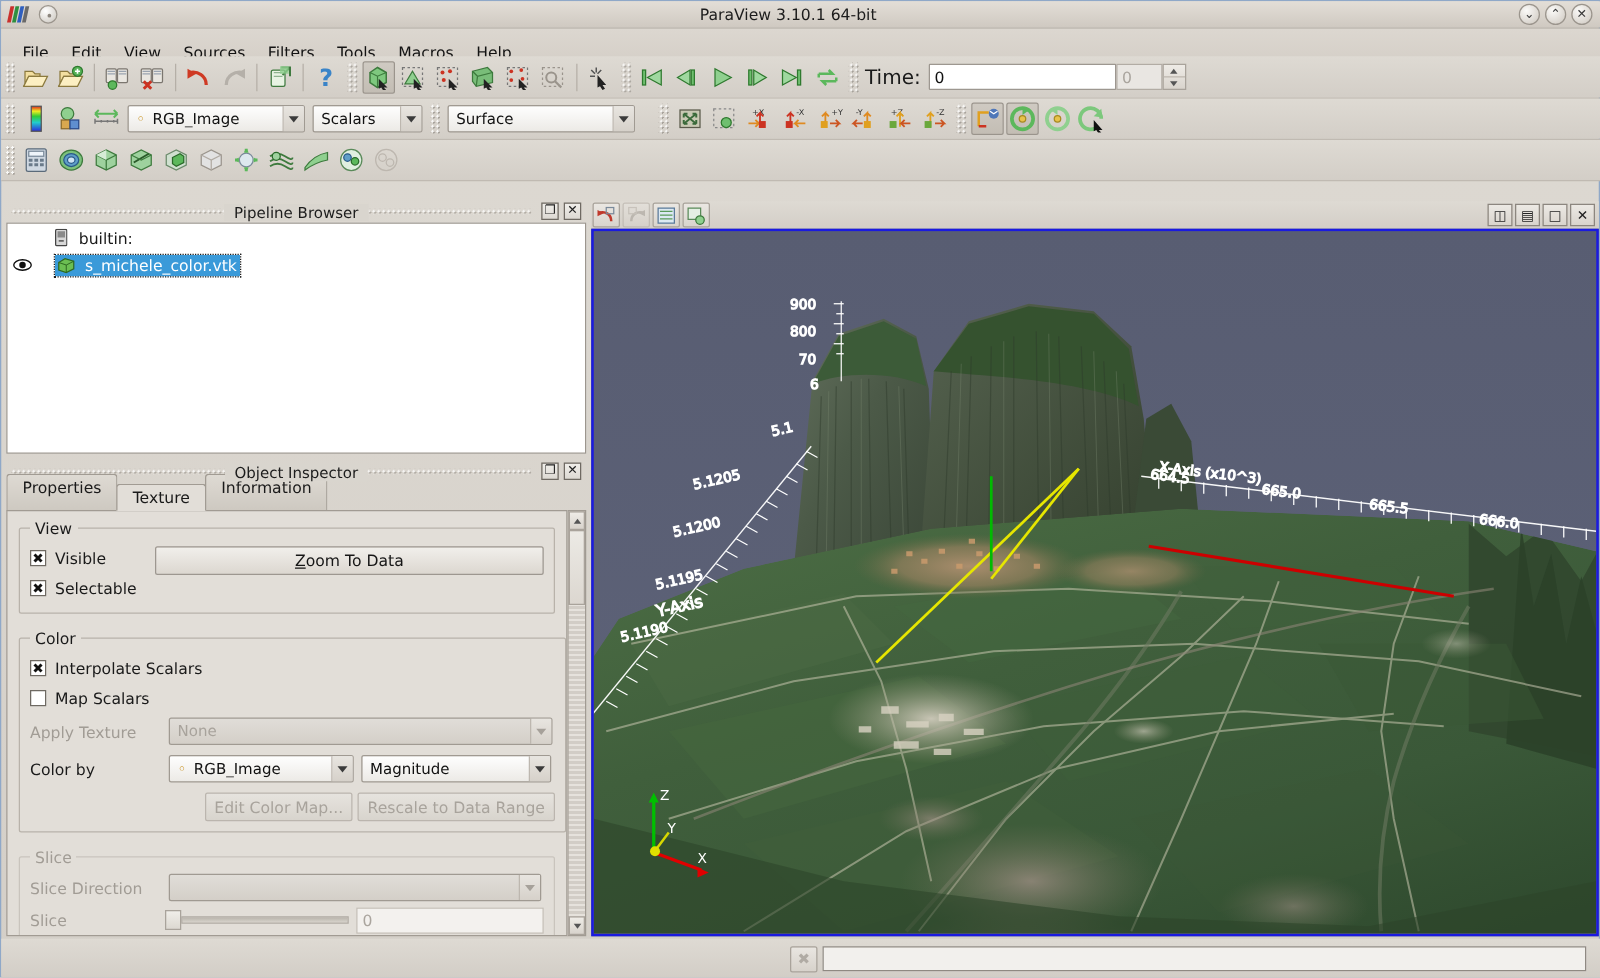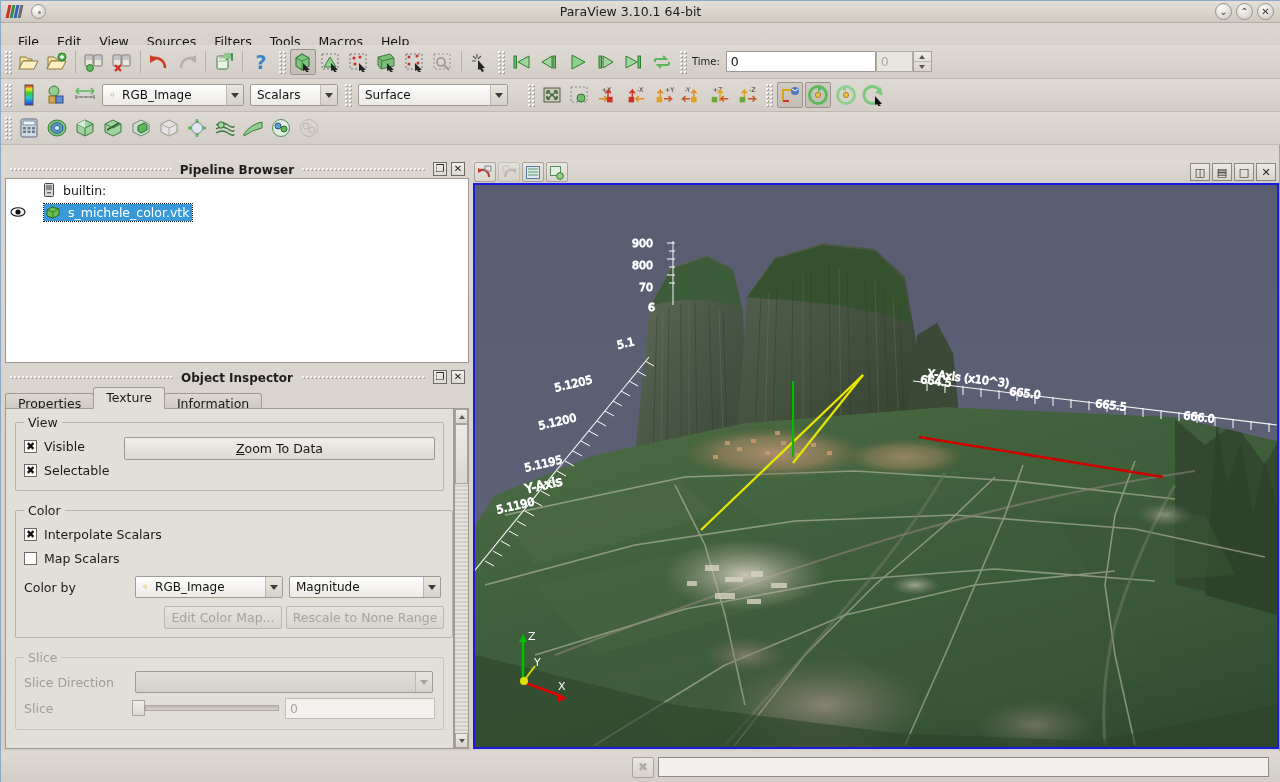--- a/index.html
+++ b/index.html
@@ -68,56 +68,56 @@
   .combo { height:22px; border:1px solid #a09a92; background:linear-gradient(#fefefe,#eceae6);
      display:flex; align-items:center; font-size:12px; color:#111; border-radius:2px;
      margin:0 3px; flex:none; }
   .combo .ctext { padding:0 6px; white-space:nowrap; overflow:hidden; flex:1; }
   .combo .carrow { width:17px; height:20px; border-left:1px solid #bdb7af;
      background:linear-gradient(#e8e5e0,#d6d1ca); display:flex; align-items:center; justify-content:center; }
   .combo.disabled { color:#a8a39c; background:linear-gradient(#e0ddd8,#d4cfc8); }
   .arr-dn { width:0;height:0;border-left:4px solid transparent;border-right:4px solid transparent;border-top:5px solid #3b3b3b; }
   .arr-dn.dim { border-top-color:#a6a19a; }
 
-  .timelabel { font-size:10px; margin:0 6px 0 2px; }
+  .timelabel { font-size:16px; margin:0 6px 0 2px; }
   .timefield { width:150px; height:21px; border:1px solid #9d9790; background:#fff;
      font-size:12.5px; padding:0 4px; line-height:19px; color:#111; border-radius:1px;}
   .timeidx { width:37px; height:21px; border:1px solid #b2aca4; background:#e9e6e2;
      font-size:12.5px; padding:0 4px; line-height:19px; color:#aaa59e; }
   .spin { width:19px; height:21px; border:1px solid #a9a39b; background:linear-gradient(#eeebe6,#d9d4cd);
      display:flex; flex-direction:column; }
   .spin div{ flex:1; display:flex; align-items:center; justify-content:center; }
   .spin .up{ border-bottom:1px solid #bdb7af; }
   .tri-u{width:0;height:0;border-left:3px solid transparent;border-right:3px solid transparent;border-bottom:4px solid #555;}
   .tri-d{width:0;height:0;border-left:3px solid transparent;border-right:3px solid transparent;border-top:4px solid #555;}
 
   
   .dock-title { height:17px; display:flex; align-items:center; justify-content:center;
      position:relative; font-size:12px; color:#1c1c1c; }
   .dock-title .dots { position:absolute; left:4px; right:44px; top:6px; height:5px;
      background-image:radial-gradient(#fff 38%, transparent 40%),radial-gradient(#a8a29a 38%, transparent 40%);
      background-size:4px 4px,4px 4px; background-position:0 0,1px 1px; opacity:.8; }
-  .dock-title .lbl { background:#d9d5ce; padding:0 8px; position:relative; z-index:2;font-weight:bold; }
+  .dock-title .lbl { background:#d9d5ce; padding:0 8px; position:relative; z-index:2; }
   .dk-btn { position:absolute; top:1px; width:14px;height:14px;border:1px solid #6f6a63;
      background:linear-gradient(#f0eeea,#ddd9d3); font-size:10px; line-height:12px; text-align:center;
      color:#222; z-index:3;}
   .dk-float{ right:22px; } .dk-close{ right:4px; }
 
   #pipeline { position:absolute; left:4px; top:160px; width:464px; height:202px; }
   #pipe-list { position:absolute; left:0; top:17px; width:464px; height:185px;
      background:#fff; border:1px solid #9c968e; }
   .pipe-row { height:22px; display:flex; align-items:center; font-size:12.5px; padding-left:4px; }
   .pipe-eye { width:20px; text-align:center; }
   .pipe-indent { width:14px; }
   .pipe-sel { background:#3a9ad9; color:#fff; outline:1px dotted #1c1c1c; }
   .pipe-name { padding:1px 3px; }
 
   #objinsp { position:absolute; left:4px; top:368px; width:464px; height:380px; }
   #oi-tabs { position:absolute; left:0; top:18px; height:22px; display:flex; align-items:flex-end; }
-  .oi-tab { height:16px; padding:2px 12px 0 12px; font-size:12.5px; color:#1a1a1a;
+  .oi-tab { height:30px; padding:2px 12px 0 12px; font-size:12.5px; color:#1a1a1a;
      border:1px solid #a19b93; border-bottom:none; border-radius:3px 3px 0 0;
      background:linear-gradient(#dedad3,#cdc8c0); margin-right:-1px; }
   .oi-tab.active { height:22px; background:#e2ded8; border-bottom:1px solid #e2ded8; position:relative; z-index:2;}
   #oi-body { position:absolute; left:0; top:39px; width:449px; height:341px;
      background:#e2ded8; border:1px solid #a19b93; overflow:hidden; }
   #oi-scroll { position:absolute; right:0; top:39px; width:15px; height:341px;
      background:#ddd9d3; border:1px solid #a19b93; display:flex; flex-direction:column; }
   .sb-arrow { height:15px; background:linear-gradient(#efecE7,#d8d3cc); border:1px solid #a9a39b;
      display:flex; align-items:center; justify-content:center; }
   .sb-thumb { height:60px; background:linear-gradient(#eceae5,#dcd7d0); border:1px solid #a9a39b; }
@@ -685,39 +685,48 @@
       <fieldset class="grp" style="margin-top:12px;">
         <legend>Color</legend>
         <div class="chkrow">
           <span class="chkbox">✖</span>
           <span>Interpolate Scalars</span>
         </div>
         <div class="chkrow">
           <span class="chkbox"></span>
           <span>Map Scalars</span>
         </div>
+        <div class="frow dim" style="margin-top:2px;">
+          <span class="flabel">Apply Texture</span>
+          <div class="combo disabled" style="flex:1;margin-right:2px;">
+            <span class="ctext">None</span>
+            <span class="carrow">
+                <span class="arr-dn dim"></span>
+              </span>
+          </div>
+        </div>
         <div class="frow" style="margin-top:4px;">
           <span class="flabel">Color by</span>
           <div class="combo" style="width:148px;">
             <span style="padding-left:6px;color:#c58a10;">◦</span>
             <span class="ctext">RGB_Image</span>
             <span class="carrow">
                 <span class="arr-dn"></span>
               </span>
           </div>
           <div class="combo" style="width:152px;">
             <span class="ctext">Magnitude</span>
             <span class="carrow">
                 <span class="arr-dn"></span>
               </span>
           </div>
         </div>
         <div style="display:flex;justify-content:flex-end;margin-top:6px;gap:4px;text-align:center;">
           <div class="btn dim" style="width:118px;">Edit Color Map...</div>
-          <div class="btn dim" style="width:158px;">Rescale to None Range</div>
+          <div class="btn dim" style="width:158px;">Rescale to Data Range</div>
         </div>
       </fieldset>
 
       <fieldset class="grp dim" style="margin-top:12px;">
         <legend>Slice</legend>
         <div class="frow dim">
           <span class="flabel">Slice Direction</span>
           <div class="combo disabled" style="flex:1;margin-right:2px;">
             <span class="ctext"></span>
             <span class="carrow">

